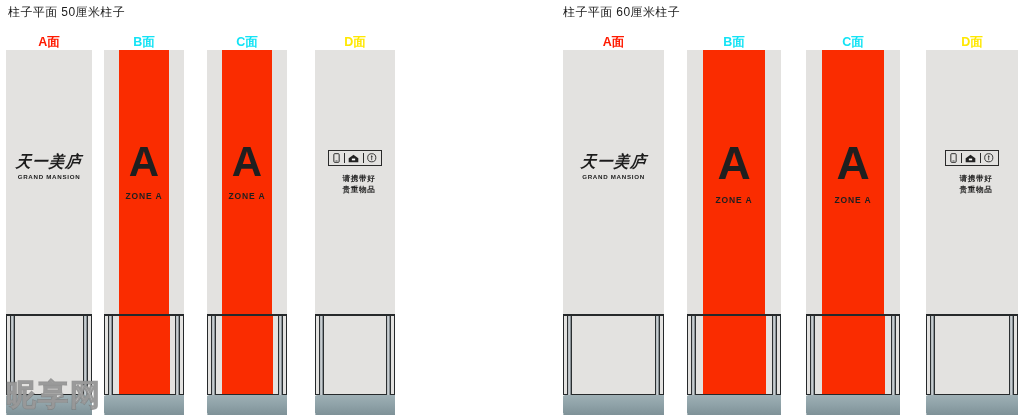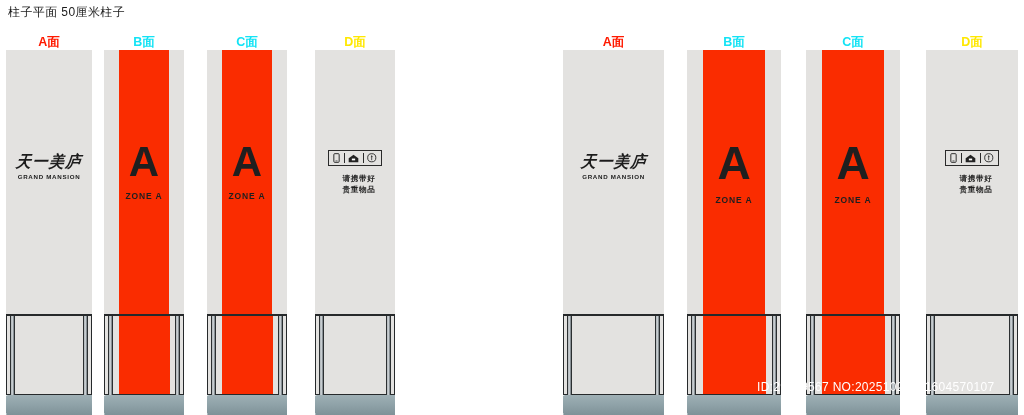--- a/index.html
+++ b/index.html
@@ -291,20 +291,21 @@
         </div>
       </div>
       <div class="base" style="top: 264px; height: 81px;">
         <div class="base-glass" style="background: rgb(227, 226, 224); border-color: rgb(38, 41, 43);"></div>
         <div class="mullion" style="left: 4px;"></div>
         <div class="mullion" style="right: 4px;"></div>
         <div class="base-rail" style="top: 0px; background: rgb(38, 41, 43);"></div>
       </div>
       <div class="plinth" style="top: 345px; height: 20px;"></div>
     </div>
+    <div class="group-title" style="left: 563px; top: 4px; color: rgb(27, 27, 27);">柱子平面 60厘米柱子</div>
     <div class="face-label" style="left: 613.5px; top: 34px; color: rgb(255, 26, 0);">A面</div>
     <div class="column" style="left: 563px; top: 50px; width: 101px; height: 365px;">
       <div class="shaft" style="height: 264px; background: rgb(227, 226, 224);">
         <div class="face-content" style="top: 105px;">
           <div class="logo-wrap">
             <div class="logo-cn">天一美庐</div>
             <div class="logo-en">GRAND MANSION</div>
           </div>
         </div>
       </div>
@@ -390,14 +391,14 @@
         </div>
       </div>
       <div class="base" style="top: 264px; height: 81px;">
         <div class="base-glass" style="background: rgb(227, 226, 224); border-color: rgb(38, 41, 43);"></div>
         <div class="mullion" style="left: 4px;"></div>
         <div class="mullion" style="right: 4px;"></div>
         <div class="base-rail" style="top: 0px; background: rgb(38, 41, 43);"></div>
       </div>
       <div class="plinth" style="top: 345px; height: 20px;"></div>
     </div>
-    <div class="wm-id" style="left: 757px; top: 380px;">ID:29629567 NO:20251027231604570107</div>
+    <div class="wm-logo" style="left: 6px; top: 375px;">昵享网</div>
   </div>
 
 </body></html>

